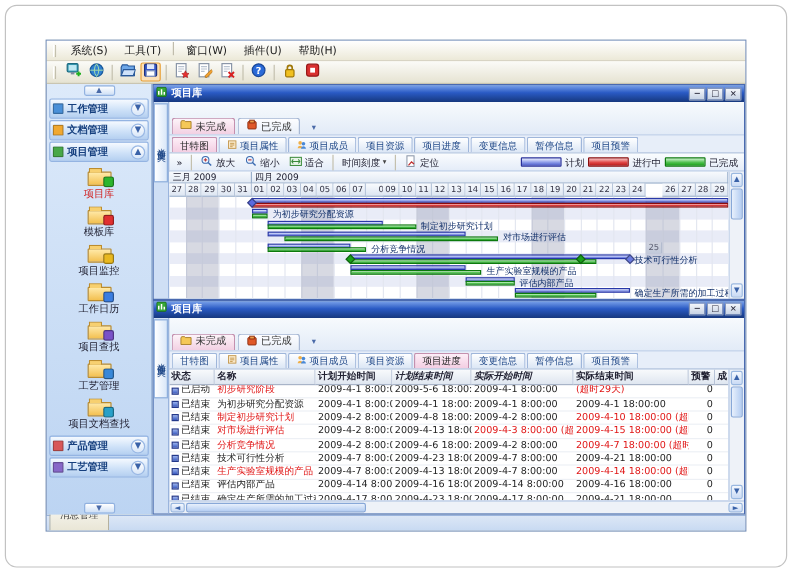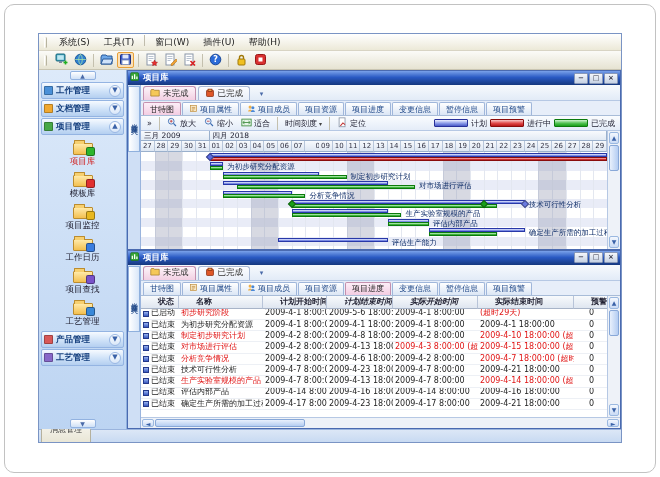--- a/index.html
+++ b/index.html
@@ -32,21 +32,21 @@
 .sb-bottom{position:absolute;bottom:1px;left:0;right:0;display:flex;justify-content:center}
 .mdi{flex:1;display:flex;flex-direction:column;background:#8ca8cc;overflow:hidden}
 .win{flex:1;display:flex;flex-direction:column;border:1px solid #4a6ab0;overflow:hidden}
 .titlebar{height:14px;background:linear-gradient(180deg,#7aa2ea,#2a5ac4 45%,#16387e);display:flex;align-items:center;gap:3px;padding:0 2px;color:#fff;font-size:8.5px;font-weight:bold;flex-shrink:0}
 .wctrl{display:flex;gap:1px;margin-left:auto}
 .wbtn{width:14px;height:11px;background:linear-gradient(#f4f6fa,#c6d2e4);border:1px solid #8898b8;border-radius:1px;font-size:7px;color:#334;display:flex;align-items:center;justify-content:center;line-height:1}
 .winbody{flex:1;display:flex;overflow:hidden}
 .sidecol{width:13px;background:#cfdff5;border-right:1px solid #9ab4dd;position:relative;flex-shrink:0}
 .vtab{position:absolute;top:1px;left:0;width:12px;height:66px;background:linear-gradient(90deg,#ffffff,#d9e7f9);border:1px solid #8fb0dd;writing-mode:vertical-rl;font-size:7.5px;color:#1c4586;display:flex;align-items:center;justify-content:center;letter-spacing:1px}
 .winmain{flex:1;display:flex;flex-direction:column;overflow:hidden;background:#edf2fa}
-.ftabs{height:16px;display:flex;align-items:flex-end;gap:2px;padding:1px 2px 0;background:linear-gradient(#f7fafd,#e2ebf7);border-bottom:1px solid #b6c8e4;flex-shrink:0}
+.ftabs{height:28px;display:flex;align-items:flex-end;gap:2px;padding:1px 2px 0;background:linear-gradient(#f7fafd,#e2ebf7);border-bottom:1px solid #b6c8e4;flex-shrink:0}
 .ftab{height:14px;display:flex;align-items:center;gap:3px;padding:0 6px;font-size:8.5px;border:1px solid #a8b8d4;border-bottom:none;border-radius:3px 3px 0 0;background:linear-gradient(#fdfdff,#e8eef8);color:#333}
 .ftab.sel{background:linear-gradient(#fdf4f9,#f2cfe2);border-color:#c490ae}
 .fdrop{width:13px;height:13px;margin-left:3px;display:flex;align-items:center;justify-content:center;font-size:7px;color:#4a6aa8}
 .stabs{height:15px;display:flex;align-items:flex-end;gap:1px;padding:0 2px;background:#e7eef9;border-bottom:1px solid #a8bcd8;flex-shrink:0}
 .stab{height:13px;display:flex;align-items:center;gap:2px;padding:0 6px;font-size:8px;border:1px solid #9fb6da;border-bottom:none;border-radius:2px 2px 0 0;background:linear-gradient(#ffffff,#dbe6f5);color:#1c4586;white-space:nowrap}
 .stab.sel{background:linear-gradient(#fdeef7,#f3cde2);border-color:#c490ae;color:#222}
 .gtoolbar{height:15px;display:flex;align-items:center;gap:2px;padding:0 3px;background:linear-gradient(#fafcfe,#e4ecf8);border-bottom:1px solid #b6c8e4;font-size:8px;color:#223;flex-shrink:0}
 .gbtn{display:flex;align-items:center;gap:2px;padding:0 3px;height:13px;border-radius:2px;white-space:nowrap}
 .legend{margin-left:auto;display:flex;align-items:center;gap:3px;padding-right:2px}
 .lchip{width:34px;height:8px;border:1px solid #223;border-radius:1px}
@@ -70,21 +70,21 @@
 .sbtn{height:12px;background:linear-gradient(#f4f8fe,#cadbf5);border:1px solid #9ab8e0;border-radius:2px;margin:1px;color:#3a62a8;font-size:6px;display:flex;align-items:center;justify-content:center;line-height:1;flex-shrink:0}
 .sbtn.end{margin-top:auto}
 .sthumb{height:26px;margin:0 1px;background:linear-gradient(90deg,#e8f0fc,#b4cdf2);border:1px solid #88a8d8;border-radius:2px;flex-shrink:0}
 .hscroll{height:11px;background:#eef2f8;border-top:1px solid #b6c8e4;display:flex;flex-shrink:0}
 .hbtn{width:12px;background:linear-gradient(#f4f8fe,#cadbf5);border:1px solid #9ab8e0;border-radius:2px;margin:1px;color:#3a62a8;font-size:6px;display:flex;align-items:center;justify-content:center;flex-shrink:0}
 .hbtn.end{margin-left:auto}
 .hthumb{width:150px;margin:1px 0;background:linear-gradient(#e8f0fc,#b4cdf2);border:1px solid #88a8d8;border-radius:2px;flex-shrink:0}
 .table-area{flex:1;display:flex;overflow:hidden}
 .tbl{flex:1;overflow:hidden;background:#fff}
 .thead{display:flex;height:13px}
-.th{background:linear-gradient(#f8fafc,#dfe6f0);border-right:1px solid #b8c4d8;border-bottom:1px solid #a8b4c8;font-size:8px;font-weight:bold;color:#223;padding:0 17px;line-height:12px;white-space:nowrap;overflow:hidden;flex-shrink:0}
+.th{background:linear-gradient(#f8fafc,#dfe6f0);border-right:1px solid #b8c4d8;border-bottom:1px solid #a8b4c8;font-size:8px;font-weight:bold;color:#223;padding:0 2px;line-height:12px;white-space:nowrap;overflow:hidden;flex-shrink:0}
 .trow{display:flex;height:11.3px;border-bottom:1px solid #edf0f5}
 .td{font-size:8px;color:#222;padding:0 2px;line-height:10.5px;white-space:nowrap;overflow:hidden;flex-shrink:0;display:flex;align-items:center;gap:2px}
 .td.red{color:#e01414}
 .sticon{width:6px;height:6px;background:linear-gradient(#9ab4f0,#3858c0);border:1px solid #24388a;flex-shrink:0}
 .msgrow{height:13px;background:linear-gradient(#dce7f6,#c8daf2);border-top:1px solid #9ab4dd;display:flex;align-items:flex-end;padding:0 2px;flex-shrink:0}
 .msgtab{height:26px;padding:0 8px;background:linear-gradient(#fbfaf6,#e9e6d6);border:1px solid #b5b19e;border-bottom:none;border-radius:2px 2px 0 0;font-size:8px;color:#333;display:flex;align-items:center}
 .statusbar{height:17px;background:linear-gradient(#f4f3ec,#e0ddcc);display:flex;align-items:center;gap:3px;padding:0 3px;font-size:8.5px;color:#222;flex-shrink:0}
 .spanel{border:1px solid;border-color:#9c988a #fbfaf4 #fbfaf4 #9c988a;background:#f0eee4;padding:0 4px;height:13px;line-height:11.5px;white-space:nowrap;overflow:hidden}
 .spanel.grow{flex:1}
 .styleblock{display:flex;align-items:center;gap:3px;padding:0 2px}
@@ -236,20 +236,26 @@
                 <span class="fbadge" style="background: rgb(122, 82, 200);"></span>
               </span>
               <span class="lbl">项目查找</span>
             </div>
             <div class="sb-item">
               <span class="fol">
                 <span class="fbadge" style="background: rgb(56, 136, 216);"></span>
               </span>
               <span class="lbl">工艺管理</span>
             </div>
+            <div class="sb-item">
+              <span class="fol">
+                <span class="fbadge" style="background: rgb(40, 160, 200);"></span>
+              </span>
+              <span class="lbl">项目文档查找</span>
+            </div>
           </div>
           <div class="sb-group">
             <span class="gicon" style="background: rgb(216, 88, 88);"></span>
             <span>产品管理</span>
             <span class="gchev">▼</span>
           </div>
           <div class="sb-group">
             <span class="gicon" style="background: rgb(136, 104, 200);"></span>
             <span>工艺管理</span>
             <span class="gchev">▼</span>
@@ -382,21 +388,21 @@
                   <span>计划</span>
                   <span class="lchip chip1"></span>
                   <span>进行中</span>
                   <span class="lchip chip2"></span>
                   <span>已完成</span>
                 </span>
             </div>
             <div class="gantt-area">
               <div class="gantt-grid" id="gantt-grid">
                   <div class="mcell" style="left: 0px; width: 68.5294px;">三月 2009</div>
-                  <div class="mcell" style="left: 68.5294px; width: 397.471px;">四月 2018</div>
+                  <div class="mcell" style="left: 68.5294px; width: 397.471px;">四月 2009</div>
                   <div class="dcell" style="left: 0px; width: 13.7059px;">27</div>
                   <div class="dcell" style="left: 13.7059px; width: 13.7059px;">28</div>
                   <div class="dcell" style="left: 27.4118px; width: 13.7059px;">29</div>
                   <div class="dcell" style="left: 41.1176px; width: 13.7059px;">30</div>
                   <div class="dcell" style="left: 54.8235px; width: 13.7059px;">31</div>
                   <div class="dcell" style="left: 68.5294px; width: 13.7059px;">01</div>
                   <div class="dcell" style="left: 82.2353px; width: 13.7059px;">02</div>
                   <div class="dcell" style="left: 95.9412px; width: 13.7059px;">03</div>
                   <div class="dcell" style="left: 109.647px; width: 13.7059px;">04</div>
                   <div class="dcell" style="left: 123.353px; width: 13.7059px;">05</div>
@@ -412,21 +418,21 @@
                   <div class="dcell" style="left: 260.412px; width: 13.7059px;">15</div>
                   <div class="dcell" style="left: 274.118px; width: 13.7059px;">16</div>
                   <div class="dcell" style="left: 287.824px; width: 13.7059px;">17</div>
                   <div class="dcell" style="left: 301.529px; width: 13.7059px;">18</div>
                   <div class="dcell" style="left: 315.235px; width: 13.7059px;">19</div>
                   <div class="dcell" style="left: 328.941px; width: 13.7059px;">20</div>
                   <div class="dcell" style="left: 342.647px; width: 13.7059px;">21</div>
                   <div class="dcell" style="left: 356.353px; width: 13.7059px;">22</div>
                   <div class="dcell" style="left: 370.059px; width: 13.7059px;">23</div>
                   <div class="dcell" style="left: 383.765px; width: 13.7059px;">24</div>
-                  <div class="dcell" style="left: 397.471px; width: 13.7059px;">25</div>
+                  <div class="dcell" style="left: 397.471px; width: 13.7059px; margin-top: 48px;">25</div>
                   <div class="dcell" style="left: 411.176px; width: 13.7059px;">26</div>
                   <div class="dcell" style="left: 424.882px; width: 13.7059px;">27</div>
                   <div class="dcell" style="left: 438.588px; width: 13.7059px;">28</div>
                   <div class="dcell" style="left: 452.294px; width: 13.7059px;">29</div>
                   <div class="stripe" style="top: 30.4px; height: 9.4px;"></div>
                   <div class="stripe" style="top: 49.2px; height: 9.4px;"></div>
                   <div class="stripe" style="top: 68px; height: 9.4px;"></div>
                   <div class="stripe" style="top: 86.8px; height: 9.4px;"></div>
                   <div class="stripe" style="top: 105.6px; height: 9.4px;"></div>
                   <div class="colline" style="left: 13.7059px; top: 21px; bottom: 0px;"></div>

